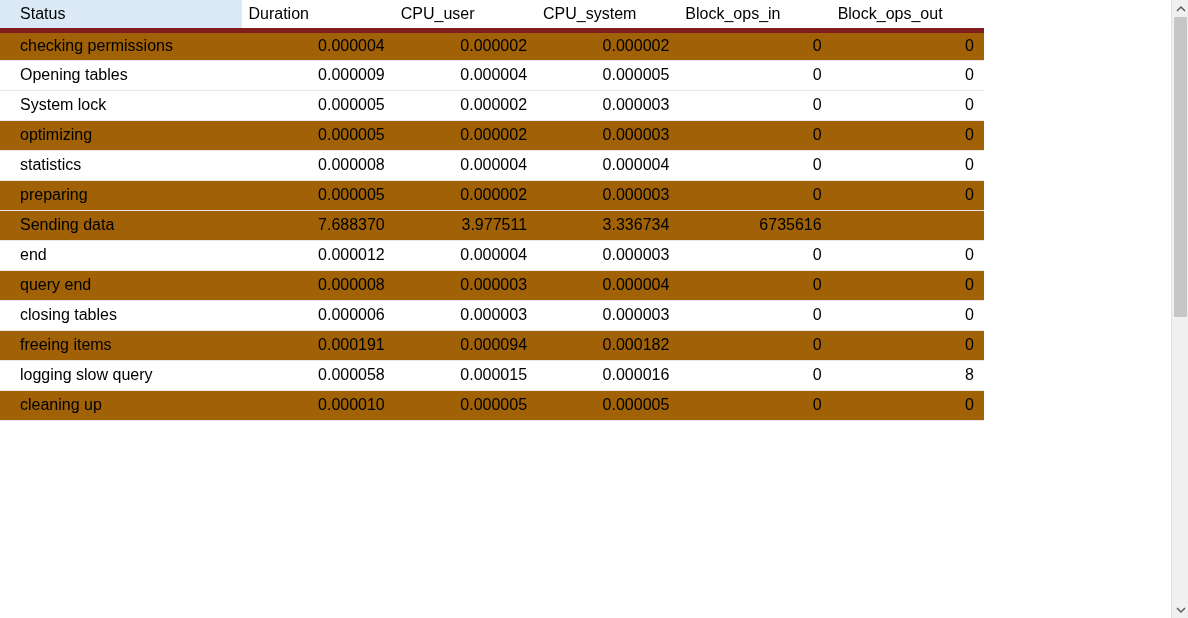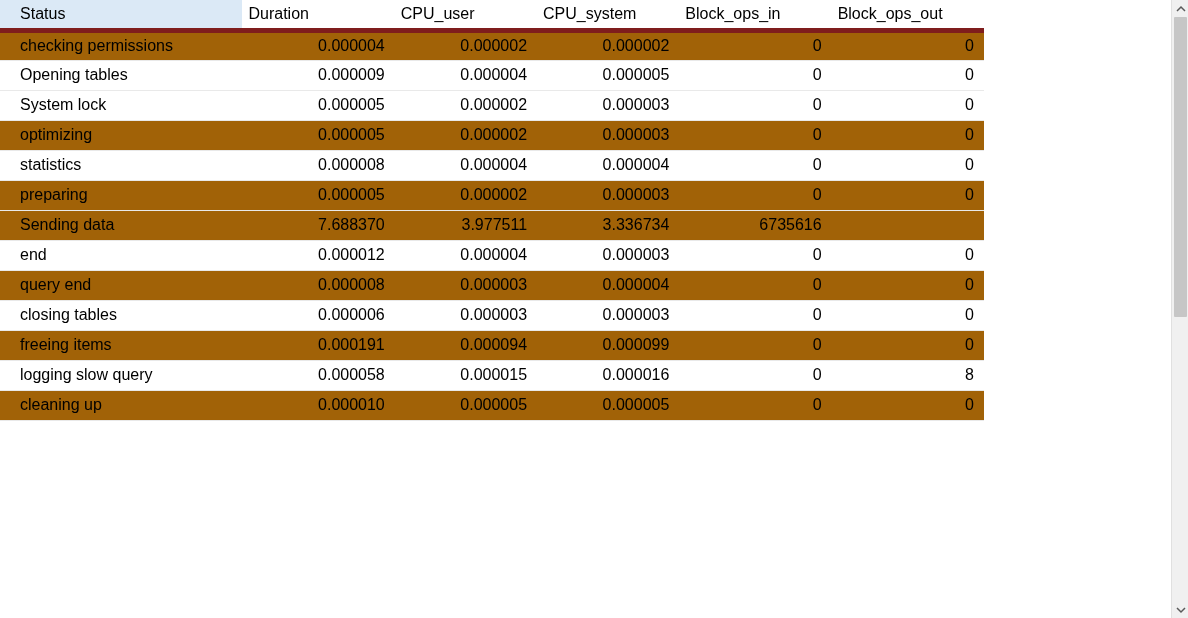--- a/index.html
+++ b/index.html
@@ -224,21 +224,21 @@
             <td class="num">0.000003</td>
             <td class="num">0.000003</td>
             <td class="num">0</td>
             <td class="num">0</td>
           </tr>
           <tr class="alt">
             <td class="marker"></td>
             <td>freeing items</td>
             <td class="num">0.000191</td>
             <td class="num">0.000094</td>
-            <td class="num">0.000099</td>
+            <td class="num">0.000182</td>
             <td class="num">0</td>
             <td class="num">0</td>
           </tr>
           <tr>
             <td class="marker"></td>
             <td>logging slow query</td>
             <td class="num">0.000058</td>
             <td class="num">0.000015</td>
             <td class="num">0.000016</td>
             <td class="num">0</td>

